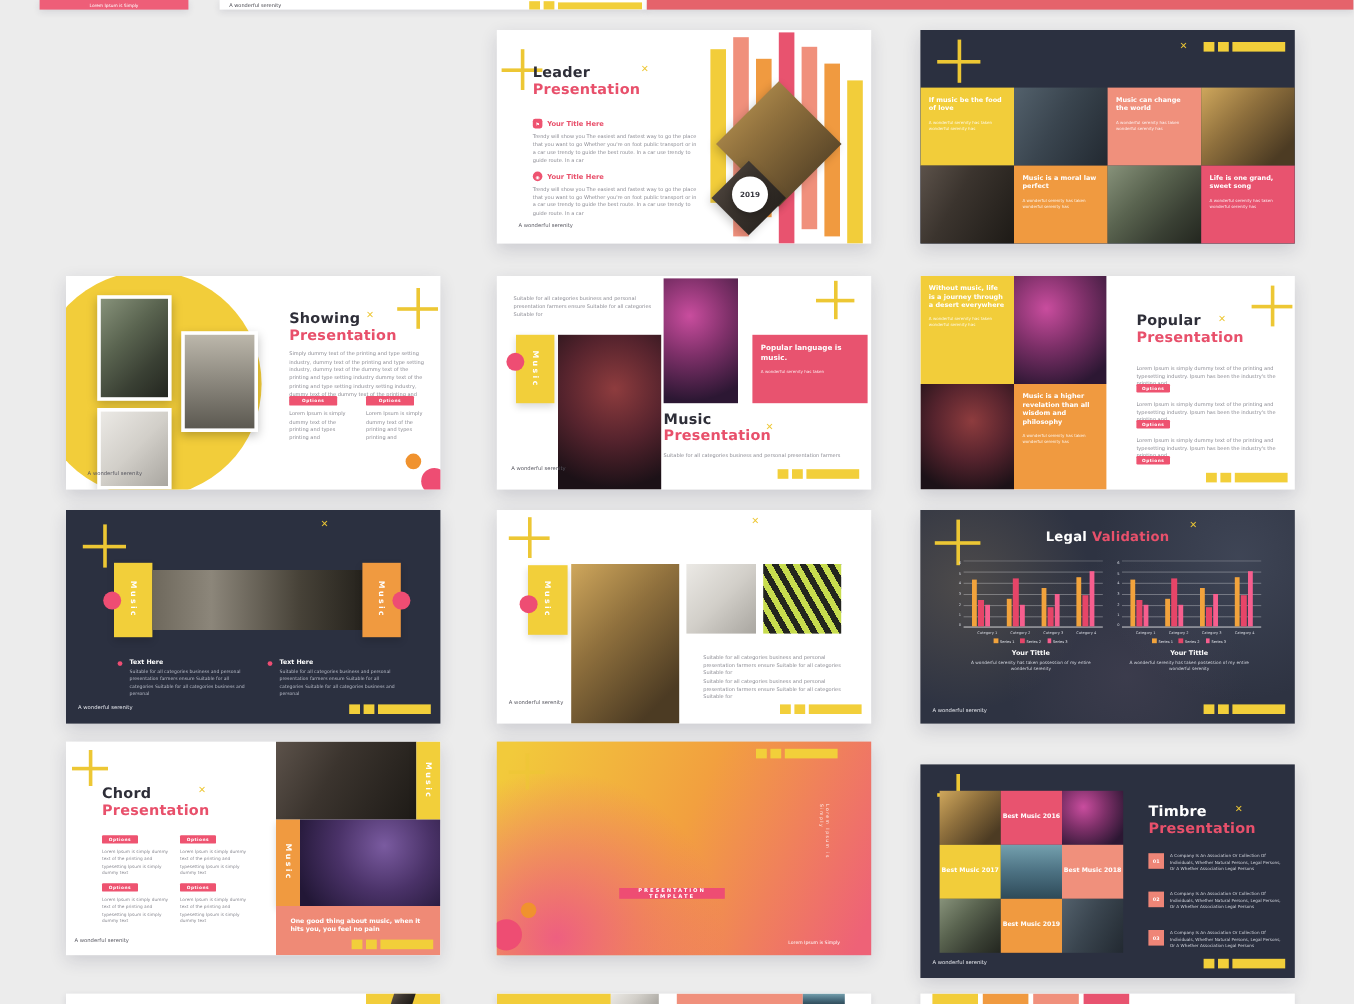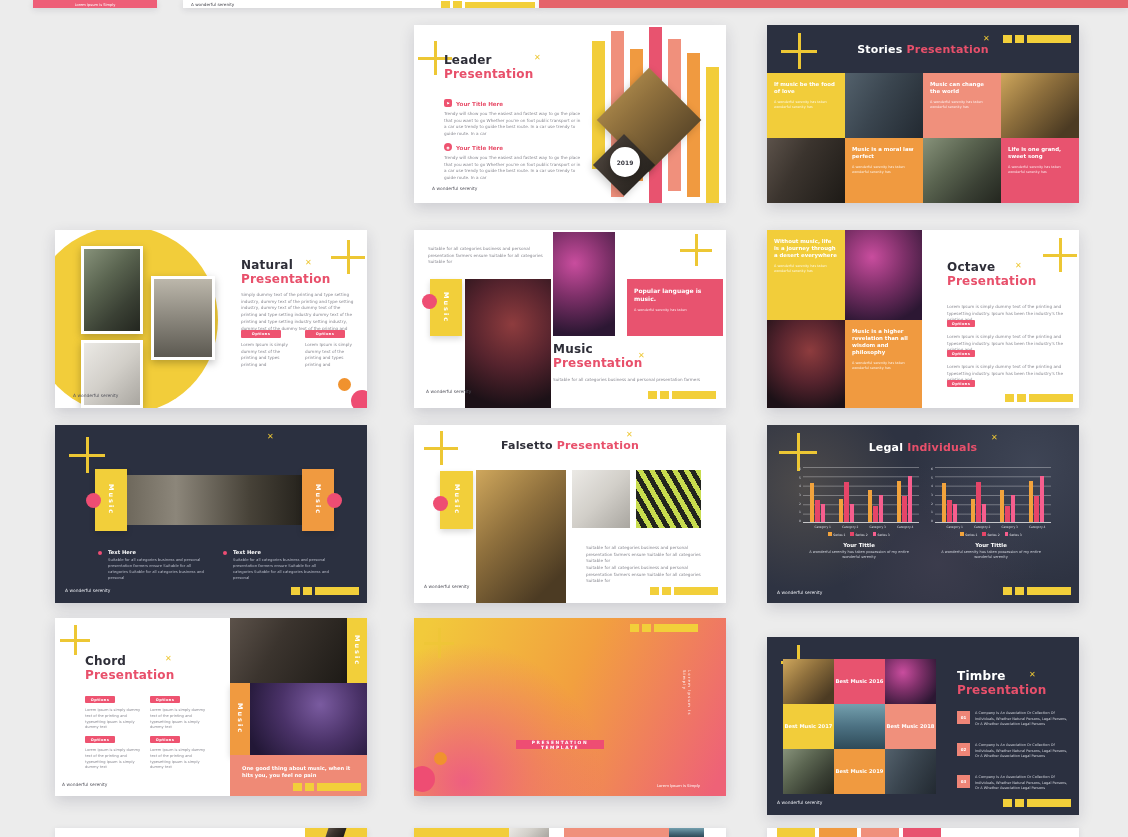--- a/index.html
+++ b/index.html
@@ -148,24 +148,20 @@
         <div class="fill ph-brass"></div>
       </div>
     <div class="diamond" style="left:188px;top:118px;width:44px;height:44px">
         <div class="fill ph-night"></div>
       </div>
     <div class="year-badge" style="left:196px;top:122px;width:30px;height:30px">2019</div>
   </div>
 
   <div class="slide s3 navy">
     <div class="plus" style="left:14px;top:8px;width:36px;height:36px"></div>
-    <div class="h-title ondark" style="left:0;top:18px;width:100%;text-align:center;font-size:11px">
-      <span>Stories</span>
-      <span class="accent">Presentation</span>
-    </div>
     <div class="xmark" style="left:216px;top:10px">✕</div>
     <div class="blocks" style="right:8px;top:10px">
         <i class="sq"></i>
         <i class="sq"></i>
         <i class="bar"></i>
       </div>
     <div class="card bg-yellow" style="left:0;top:48px;width:78px;height:65px">
       <div class="c-t">If music be the food of love</div>
       <div class="c-s">A wonderful serenity has taken wonderful serenity has</div>
     </div>
@@ -193,21 +189,21 @@
         <div class="inner ph-street"></div>
       </div>
     <div class="frame" style="left:96px;top:46px;width:64px;height:84px">
         <div class="inner ph-door"></div>
       </div>
     <div class="frame" style="left:26px;top:110px;width:62px;height:68px">
         <div class="inner ph-white"></div>
       </div>
     <div class="plus" style="left:276px;top:10px"></div>
     <div class="h-title" style="left:186px;top:28px">
-      <span>Natural</span><br>
+      <span>Showing</span><br>
       <span class="accent">Presentation</span>
     </div>
     <div class="xmark" style="left:250px;top:29px">✕</div>
     <div class="small-text" style="left:186px;top:62px;width:114px">Simply dummy text of the printing and type setting industry, dummy text of the printing and type setting industry, dummy text of the dummy text of the printing and type setting industry dummy text of the printing and type setting industry setting industry, dummy text of the dummy text of the printing and type</div>
     <div class="pbtn" style="left:186px;top:100px;width:40px;height:8px">Options</div>
     <div class="small-text" style="left:186px;top:112px;width:54px">Lorem Ipsum is simply dummy text of the printing and types printing and</div>
     <div class="pbtn" style="left:250px;top:100px;width:40px;height:8px">Options</div>
     <div class="small-text" style="left:250px;top:112px;width:54px">Lorem Ipsum is simply dummy text of the printing and types printing and</div>
     <div class="foot onwhite" style="left:18px;bottom:10px">A wonderful serenity</div>
     <i class="dot or" style="left:283px;top:148px;width:13px;height:13px"></i>
@@ -246,21 +242,21 @@
       <div class="c-t">Without music, life is a journey through a desert everywhere</div>
       <div class="c-s">A wonderful serenity has taken wonderful serenity has</div>
     </div>
     <div class="ph ph-stage" style="left:78px;top:0;width:77px;height:90px"></div>
     <div class="ph ph-concert" style="left:0;top:90px;width:78px;height:88px"></div>
     <div class="card bg-orange" style="left:78px;top:90px;width:77px;height:88px">
       <div class="c-t">Music is a higher revelation than all wisdom and philosophy</div>
       <div class="c-s">A wonderful serenity has taken wonderful serenity has</div>
     </div>
     <div class="h-title" style="left:180px;top:30px">
-      <span>Octave</span><br>
+      <span>Popular</span><br>
       <span class="accent">Presentation</span>
     </div>
     <div class="xmark" style="left:248px;top:32px">✕</div>
     <div class="small-text" style="left:180px;top:74px;width:126px">Lorem Ipsum is simply dummy text of the printing and typesetting industry. Ipsum has been the industry's the printing and</div>
     <div class="pbtn" style="left:180px;top:90px;width:28px;height:7px">Options</div>
     <div class="small-text" style="left:180px;top:104px;width:126px">Lorem Ipsum is simply dummy text of the printing and typesetting industry. Ipsum has been the industry's the printing and</div>
     <div class="pbtn" style="left:180px;top:120px;width:28px;height:7px">Options</div>
     <div class="small-text" style="left:180px;top:134px;width:126px">Lorem Ipsum is simply dummy text of the printing and typesetting industry. Ipsum has been the industry's the printing and</div>
     <div class="pbtn" style="left:180px;top:150px;width:28px;height:7px">Options</div>
     <div class="blocks" style="right:6px;bottom:6px">
@@ -292,24 +288,20 @@
     <div class="foot ondark" style="left:10px;bottom:10px">A wonderful serenity</div>
     <div class="blocks" style="right:8px;bottom:8px">
         <i class="sq"></i>
         <i class="sq"></i>
         <i class="bar"></i>
       </div>
   </div>
 
   <div class="slide s8">
     <div class="plus" style="left:10px;top:6px"></div>
-    <div class="h-title" style="left:0;top:14px;width:100%;text-align:center;font-size:11px">
-      <span>Falsetto</span>
-      <span class="accent">Presentation</span>
-    </div>
     <div class="xmark" style="left:212px;top:6px">✕</div>
     <div class="vtag" style="left:26px;top:46px;width:33px;height:58px">
         <span>Music</span>
       </div>
     <i class="dot pk" style="left:19px;top:71px;width:15px;height:15px"></i>
     <div class="ph ph-brass" style="left:62px;top:45px;width:90px;height:133px"></div>
     <div class="ph ph-white" style="left:158px;top:45px;width:58px;height:58px"></div>
     <div class="ph ph-zebra" style="left:222px;top:45px;width:65px;height:58px"></div>
     <div class="small-text" style="left:172px;top:120px;width:118px">Suitable for all categories business and personal presentation farmers ensure Suitable for all categories Suitable for</div>
     <div class="small-text" style="left:172px;top:140px;width:118px">Suitable for all categories business and personal presentation farmers ensure Suitable for all categories Suitable for</div>
@@ -318,21 +310,21 @@
         <i class="sq"></i>
         <i class="sq"></i>
         <i class="bar"></i>
       </div>
   </div>
 
   <div class="slide s9">
     <div class="plus" style="left:12px;top:8px;width:38px;height:38px"></div>
     <div class="h-title ondark" style="left:0;top:16px;width:100%;text-align:center;font-size:11px">
       <span>Legal</span>
-      <span class="accent">Individuals</span>
+      <span class="accent">Validation</span>
     </div>
     <div class="xmark" style="left:224px;top:9px">✕</div>
     <div class="chart" style="left:32px;top:42px">
       <div class="plot-row">
           <div class="y-axis">
             <span>6</span>
             <span>5</span>
             <span>4</span>
             <span>3</span>
             <span>2</span>

